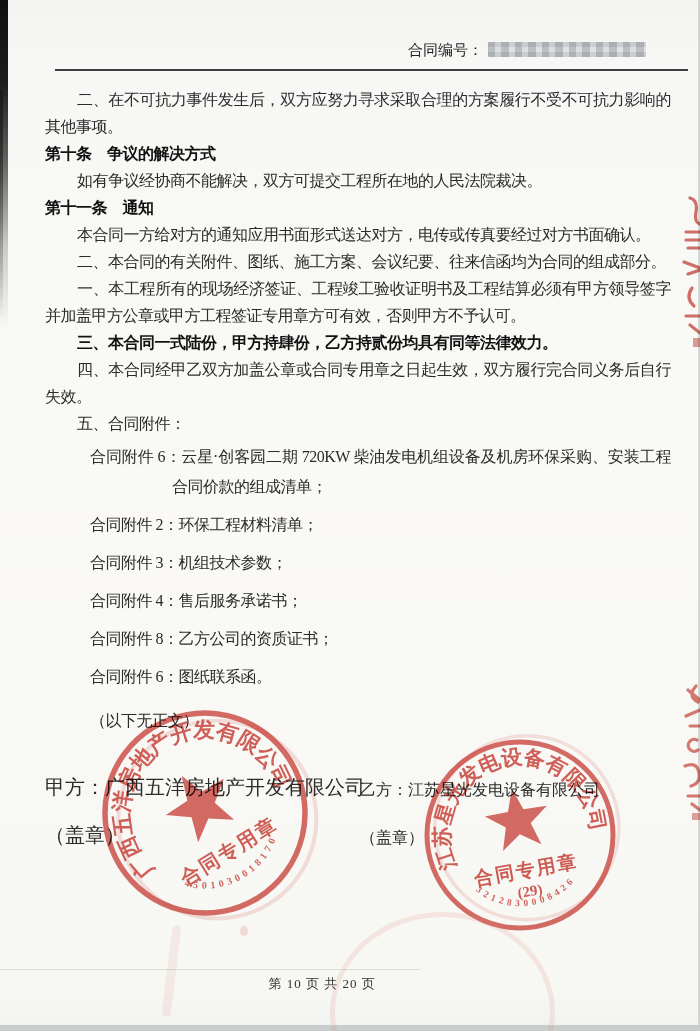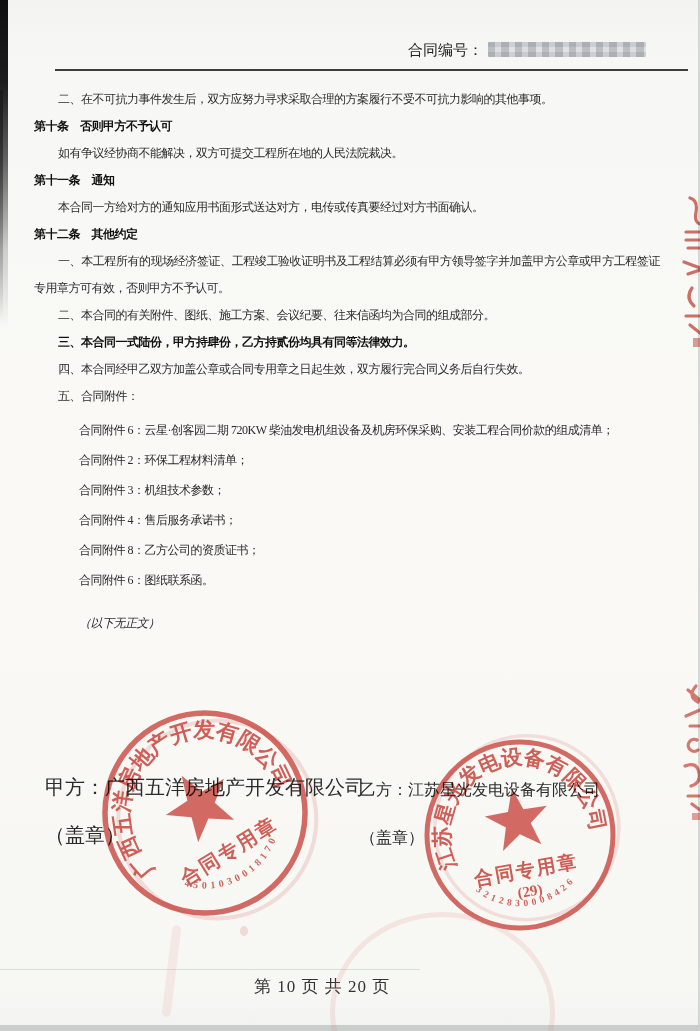--- a/index.html
+++ b/index.html
@@ -21,36 +21,36 @@
   .redacted {
     display:inline-block; vertical-align:-2px; width:158px; height:15px; margin-left:5px; border-radius:1px;
     background-image:
       repeating-linear-gradient(90deg, rgba(110,116,128,.38) 0 7px, rgba(165,170,180,.22) 7px 13px, rgba(95,100,112,.34) 13px 21px, rgba(180,184,192,.20) 21px 27px),
       repeating-linear-gradient(0deg, rgba(130,136,146,.30) 0 5px, rgba(185,190,198,.18) 5px 10px);
     filter:blur(.6px);
   }
   .header-rule { position:absolute; left:55px; top:69px; width:633px; height:2px; background:#3e3e3e; }
 
   .content {
-    position:absolute; left:34px; top:86px; width:626px;
-    font-size:12px; line-height:27px; letter-spacing:-0.5px; text-align:justify; color:#2b2b2b;
+    position:absolute; left:45px; top:86px; width:626px;
+    font-size:16px; line-height:27px; letter-spacing:-0.5px; text-align:justify; color:#2b2b2b;
   }
   .content .p { margin:0; }
   .content .h { font-weight:bold; color:#111; }
   .content .indent { text-indent:2em; }
   .content .bold { font-weight:bold; color:#111; }
-  .content .attach { margin-left:45px; line-height:30px; }
+  .content .attach { margin-left:45px; line-height:30px;margin-top:8px; }
   .content .hang { padding-left:82px; text-indent:-82px; margin-top:5px; }
-  .content .closing { margin-top:15px; margin-left:45px;font-style:italic; }
+  .content .closing { margin-top:15px; margin-left:45px; }
 
   .sig-a { position:absolute; left:45px; top:777px; font-size:20px; line-height:20px; }
   .sig-b { position:absolute; left:360px; top:780px; font-size:16px; line-height:20px; }
   .seal-note { margin-top:28px; }
   .date-line { position:absolute; left:150px; top:870px; font-size:16px; }
-  .footer { position:absolute; left:0; top:975px; width:644px; text-align:center; font-size:17px; letter-spacing:1px; color:#333; }
+  .footer { position:absolute; left:0; top:975px; width:644px; text-align:center; font-size:13px; letter-spacing:1px; color:#333; }
 
   .seal { position:absolute; mix-blend-mode:multiply; }
   .seal-a { left:90px; top:698px; }
   .seal-b { left:415px; top:730px; }
   .seal text, .seal textPath { font-family:"Liberation Serif","DejaVu Serif",serif; font-weight:bold; }
 
   .edge-frag { position:absolute; right:0; mix-blend-mode:multiply; }
   .ghost-arc { position:absolute; left:330px; top:912px; width:215px; height:190px; border-radius:50%;
                border:5px solid rgba(222,128,122,.16); }
   .ghost-streak { position:absolute; left:167px; top:925px; width:9px; height:92px; transform:rotate(7deg);
@@ -69,27 +69,26 @@
   <div class="edge-bottom"></div>
   <div class="scanline"></div>
 
   <div class="header-line">
     <span>合同编号：</span><span class="redacted"></span>
   </div>
   <div class="header-rule"></div>
 
   <div class="content">
       <div class="p indent">二、在不可抗力事件发生后，双方应努力寻求采取合理的方案履行不受不可抗力影响的其他事项。</div>
-      <div class="p h">第十条　否则甲方不予认可</div>
+      <div class="p h">第十条　争议的解决方式</div>
       <div class="p indent">如有争议经协商不能解决，双方可提交工程所在地的人民法院裁决。</div>
       <div class="p h">第十一条　通知</div>
       <div class="p indent">本合同一方给对方的通知应用书面形式送达对方，电传或传真要经过对方书面确认。</div>
-      <div class="p h">第十二条　其他约定</div>
+      <div class="p indent">二、本合同的有关附件、图纸、施工方案、会议纪要、往来信函均为合同的组成部分。</div>
       <div class="p indent">一、本工程所有的现场经济签证、工程竣工验收证明书及工程结算必须有甲方领导签字并加盖甲方公章或甲方工程签证专用章方可有效，否则甲方不予认可。</div>
-      <div class="p indent">二、本合同的有关附件、图纸、施工方案、会议纪要、往来信函均为合同的组成部分。</div>
       <div class="p indent bold">三、本合同一式陆份，甲方持肆份，乙方持贰份均具有同等法律效力。</div>
       <div class="p indent">四、本合同经甲乙双方加盖公章或合同专用章之日起生效，双方履行完合同义务后自行失效。</div>
       <div class="p indent">五、合同附件：</div>
       <div class="p attach hang">合同附件 6：云星·创客园二期 720KW 柴油发电机组设备及机房环保采购、安装工程合同价款的组成清单；</div>
       <div class="p attach">合同附件 2：环保工程材料清单；</div>
       <div class="p attach">合同附件 3：机组技术参数；</div>
       <div class="p attach">合同附件 4：售后服务承诺书；</div>
       <div class="p attach">合同附件 8：乙方公司的资质证书；</div>
       <div class="p attach">合同附件 6：图纸联系函。</div>
       <div class="p closing">（以下无正文）</div>

